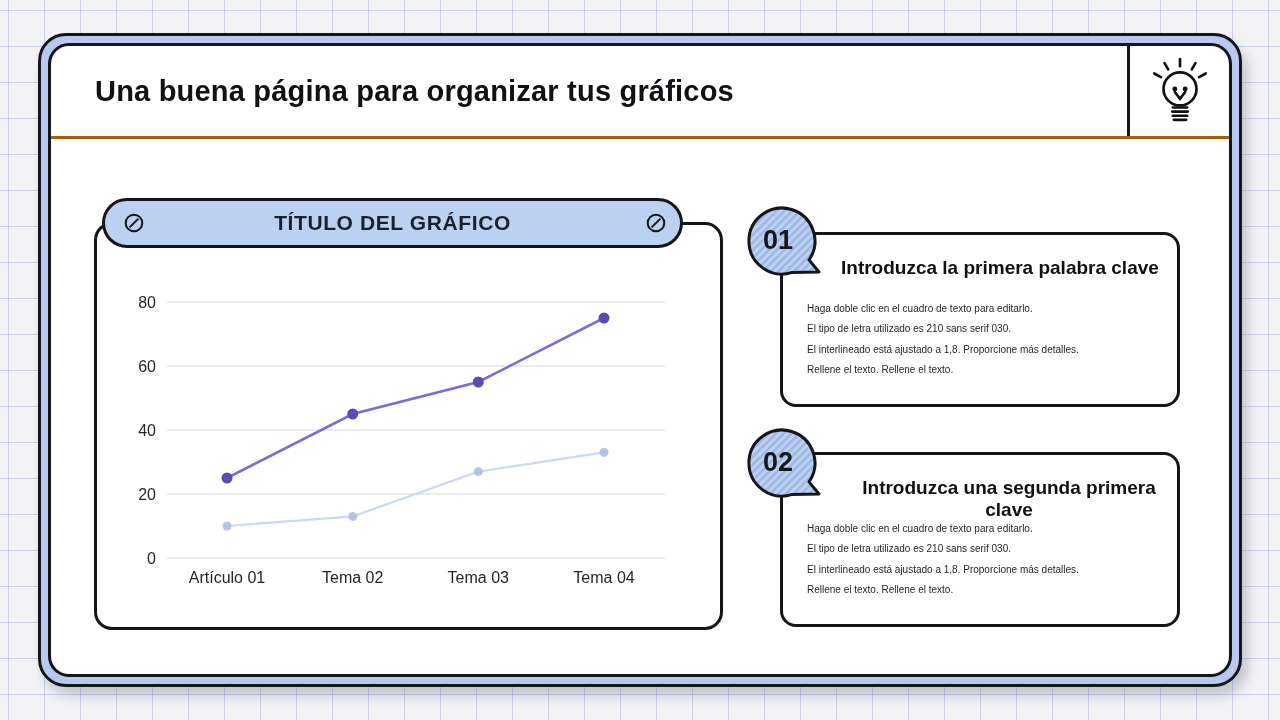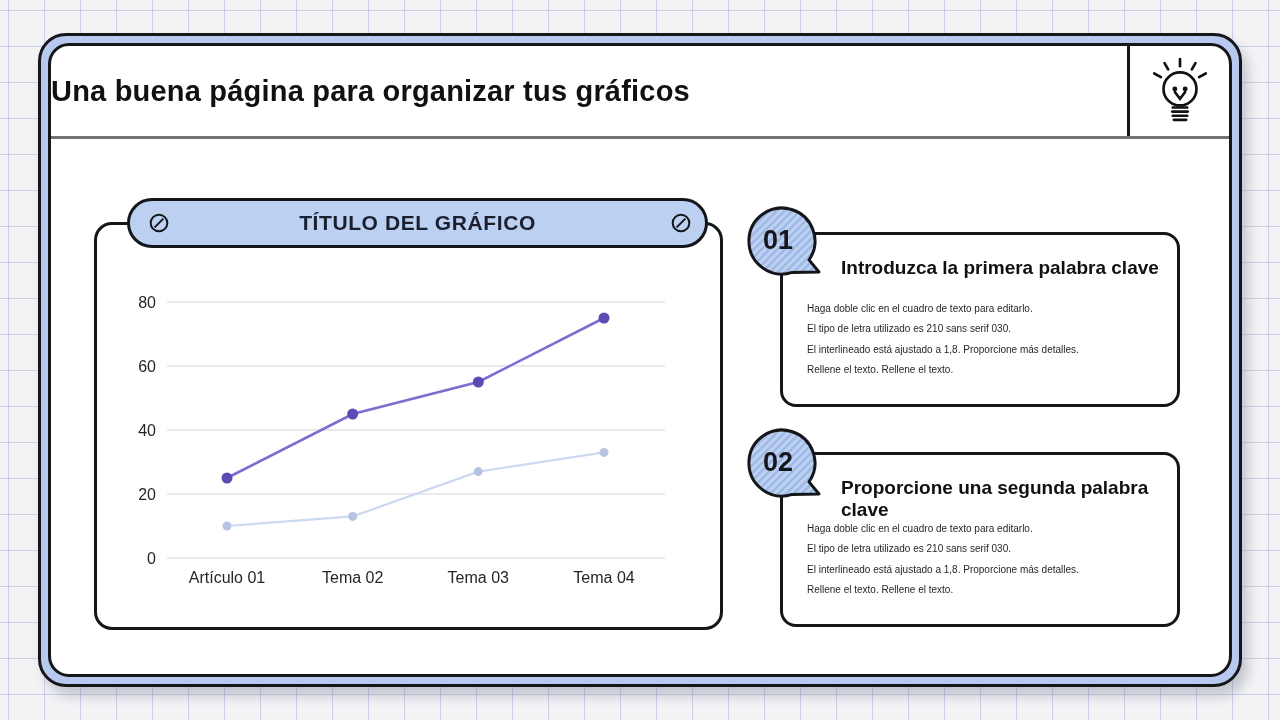--- a/index.html
+++ b/index.html
@@ -24,34 +24,34 @@
   }
   .slide-inner {
     position:absolute; inset:7px;
     background:#ffffff;
     border:3px solid #15161a; border-radius:21px;
   }
 
   
   .header {
     position:absolute; top:0; left:0; right:0; height:93px;
-    border-bottom:3px solid #737373;
-    display:flex; align-items:center; 
+    border-bottom:3px solid #a16207;
+    display:flex; align-items:center; padding-left:44px;
   }
   .page-title { font-size:29px; font-weight:700; color:#101114; letter-spacing:0.2px; }
   .bulb-cell {
     position:absolute; top:0; right:0; width:102px; height:90px;
     border-left:3px solid #15161a;
     display:flex; align-items:center; justify-content:center;
   }
   .bulb { width:66px; height:68px; }
 
   
   .chart-banner {
-    position:absolute; left:76px; top:152px; width:581px; height:50px;
+    position:absolute; left:51px; top:152px; width:581px; height:50px;
     background:#bcd0f2; border:3px solid #15161a; border-radius:25px;
     z-index:3; display:flex; align-items:center; justify-content:center;
   }
   .chart-banner-label { font-size:21px; font-weight:700; color:#1b2030; letter-spacing:0.6px; }
   .screw { position:absolute; top:50%; margin-top:-11px; width:22px; height:22px; }
   .screw.left  { left:18px; }
   .screw.right { right:13px; }
 
   .chart-card {
     position:absolute; left:43px; top:176px; width:629px; height:408px;
@@ -62,21 +62,21 @@
 
   
   .callout-card {
     position:absolute; left:729px; width:400px; height:175px;
     background:#fff; border:3px solid #15161a; border-radius:16px; z-index:2;
   }
   #callout-1 { top:186px; }
   #callout-2 { top:406px; }
   .callout-heading {
     position:absolute; left:58px; top:22px;
-    font-size:19px; font-weight:700; color:#101114;
+    font-size:19px; font-weight:700; color:#101114;text-align:center;
   }
   .callout-body {
     position:absolute; left:24px; top:64px;
     font-size:10px; line-height:20.4px; color:#26262a;
   }
   .bubble { position:absolute; width:80px; height:80px; z-index:4; }
   #bubble-1 { left:693px; top:157px; }
   #bubble-2 { left:693px; top:379px; }
   .bubble-num {
     font-family:"Liberation Sans", sans-serif;
@@ -168,21 +168,21 @@
         <pattern id="hatch-1" width="5.5" height="5.5" patternUnits="userSpaceOnUse" patternTransform="rotate(45)">
           <rect width="5.5" height="5.5" fill="#bdd1f3"></rect>
           <rect width="2.4" height="5.5" fill="#9db7e3"></rect>
         </pattern>
       </defs>
       <path d="M65,56.9 A33,33 0 1,0 48.2,69.4 L75,69 Z" fill="url(#hatch-1)" stroke="#15161a" stroke-width="3" stroke-linejoin="round"></path>
       <text x="34" y="39" class="bubble-num">01</text>
     </svg>
 
     <div class="callout-card" id="callout-2">
-      <div class="callout-heading">Proporcione una segunda palabra clave</div>
+      <div class="callout-heading">Introduzca una segunda primera clave</div>
       <div class="callout-body">
         <div>Haga doble clic en el cuadro de texto para editarlo.</div>
         <div>El tipo de letra utilizado es 210 sans serif 030.</div>
         <div>El interlineado está ajustado a 1,8. Proporcione más detalles.</div>
         <div>Rellene el texto. Rellene el texto.</div>
       </div>
     </div>
     <svg class="bubble" id="bubble-2" viewBox="0 0 80 80">
       <defs>
         <pattern id="hatch-2" width="5.5" height="5.5" patternUnits="userSpaceOnUse" patternTransform="rotate(45)">

